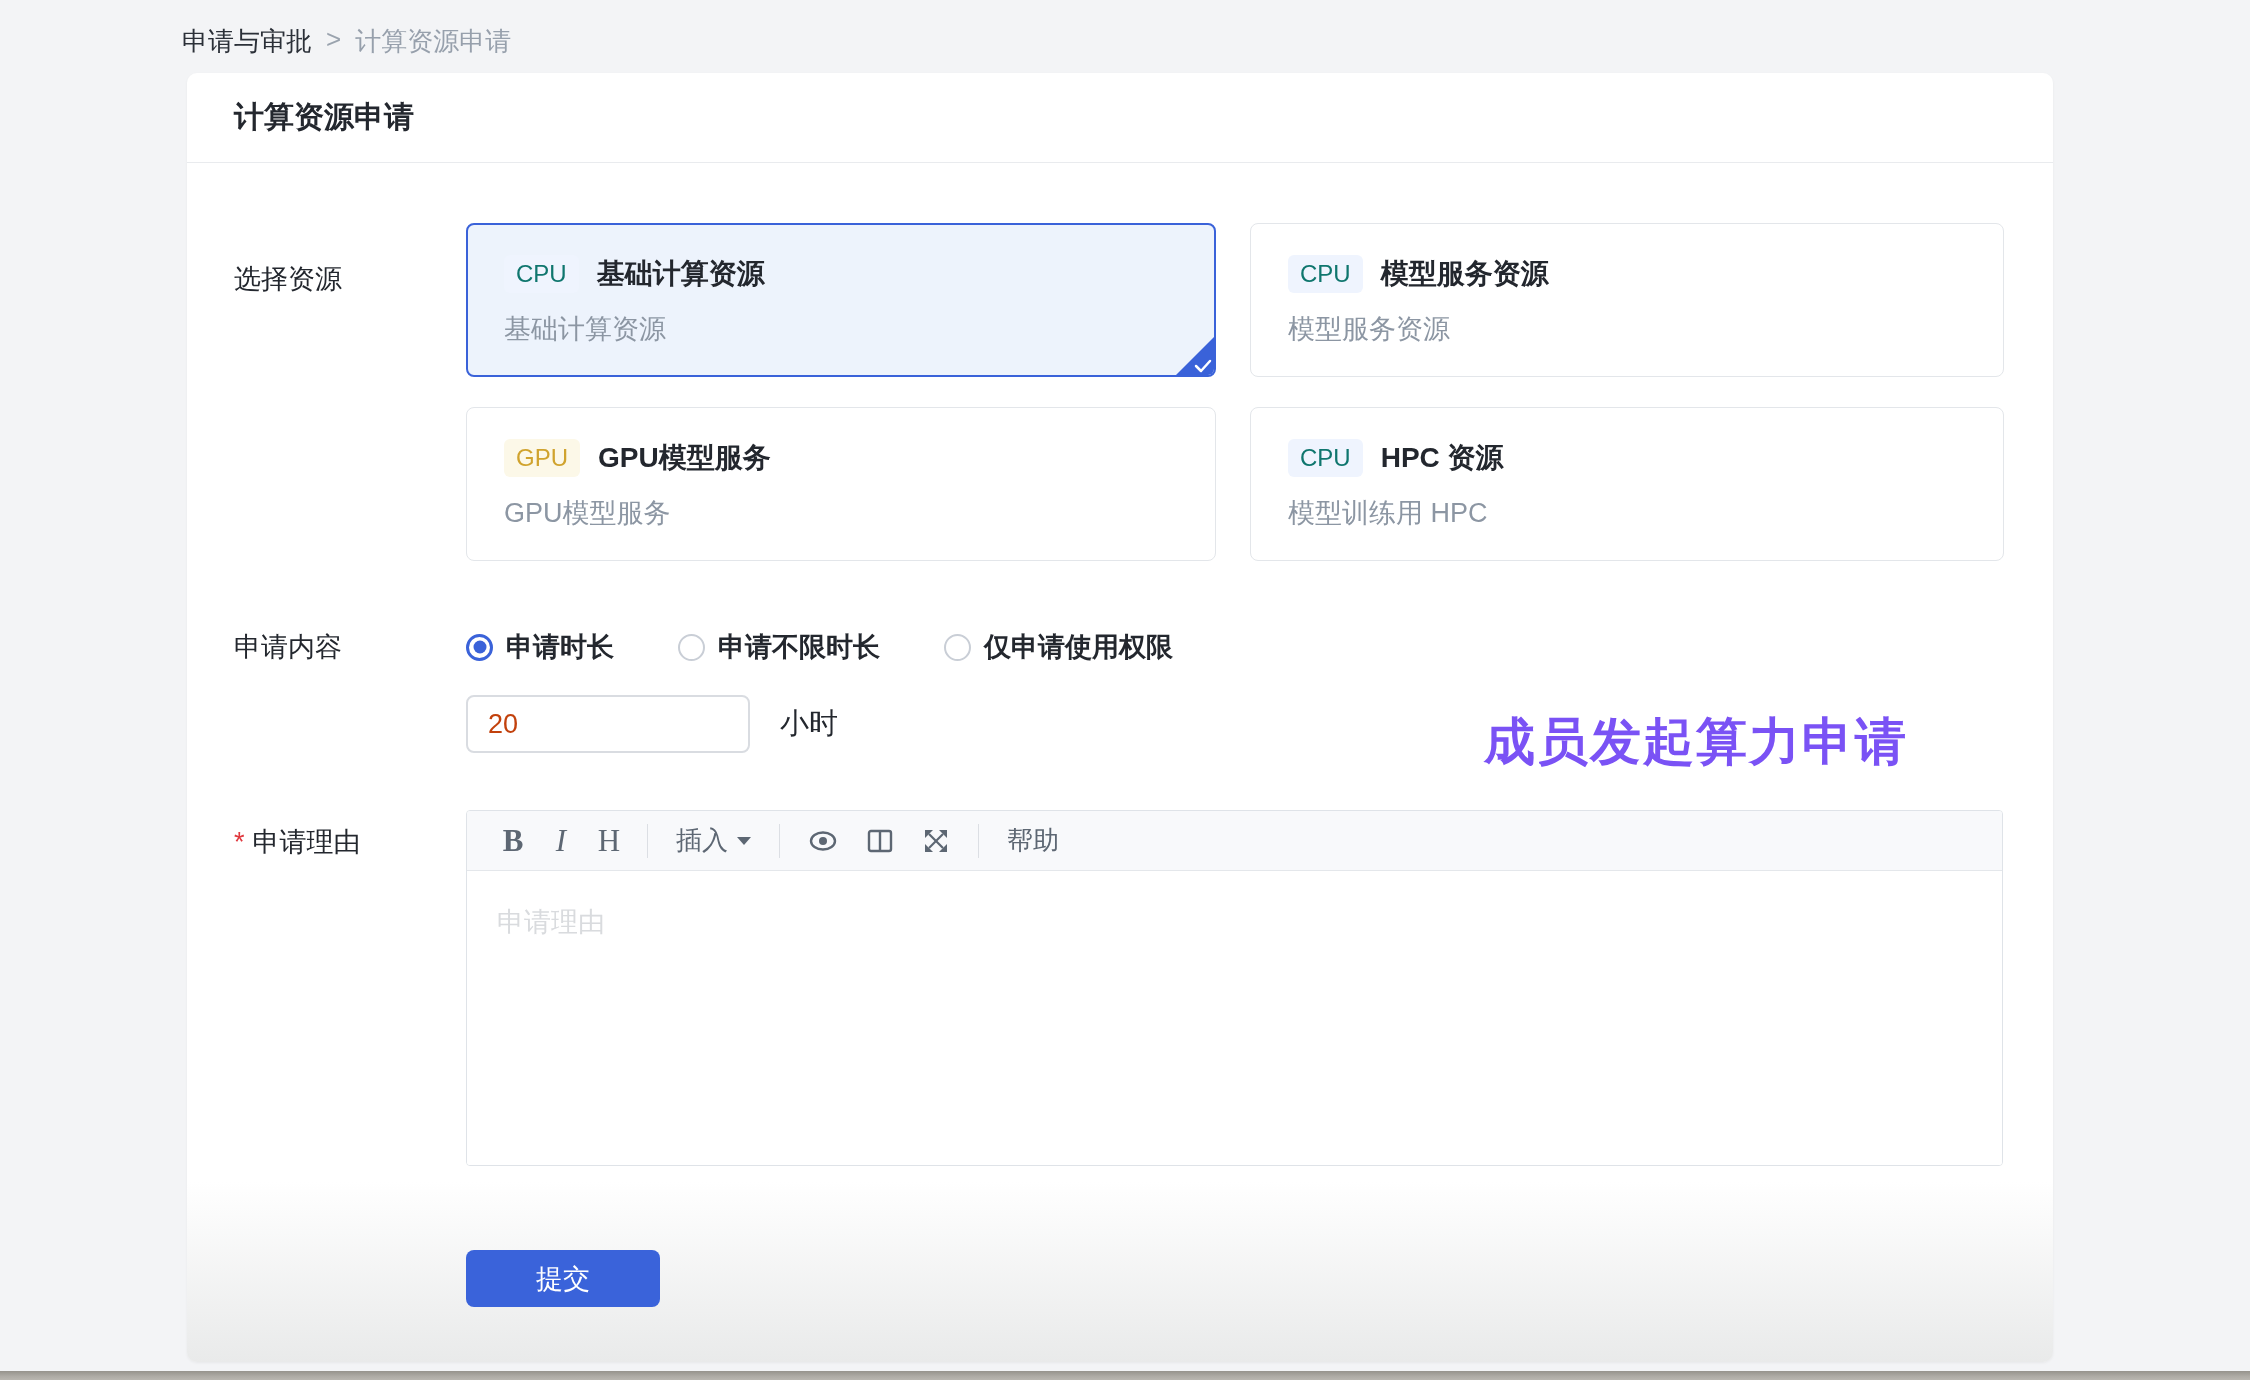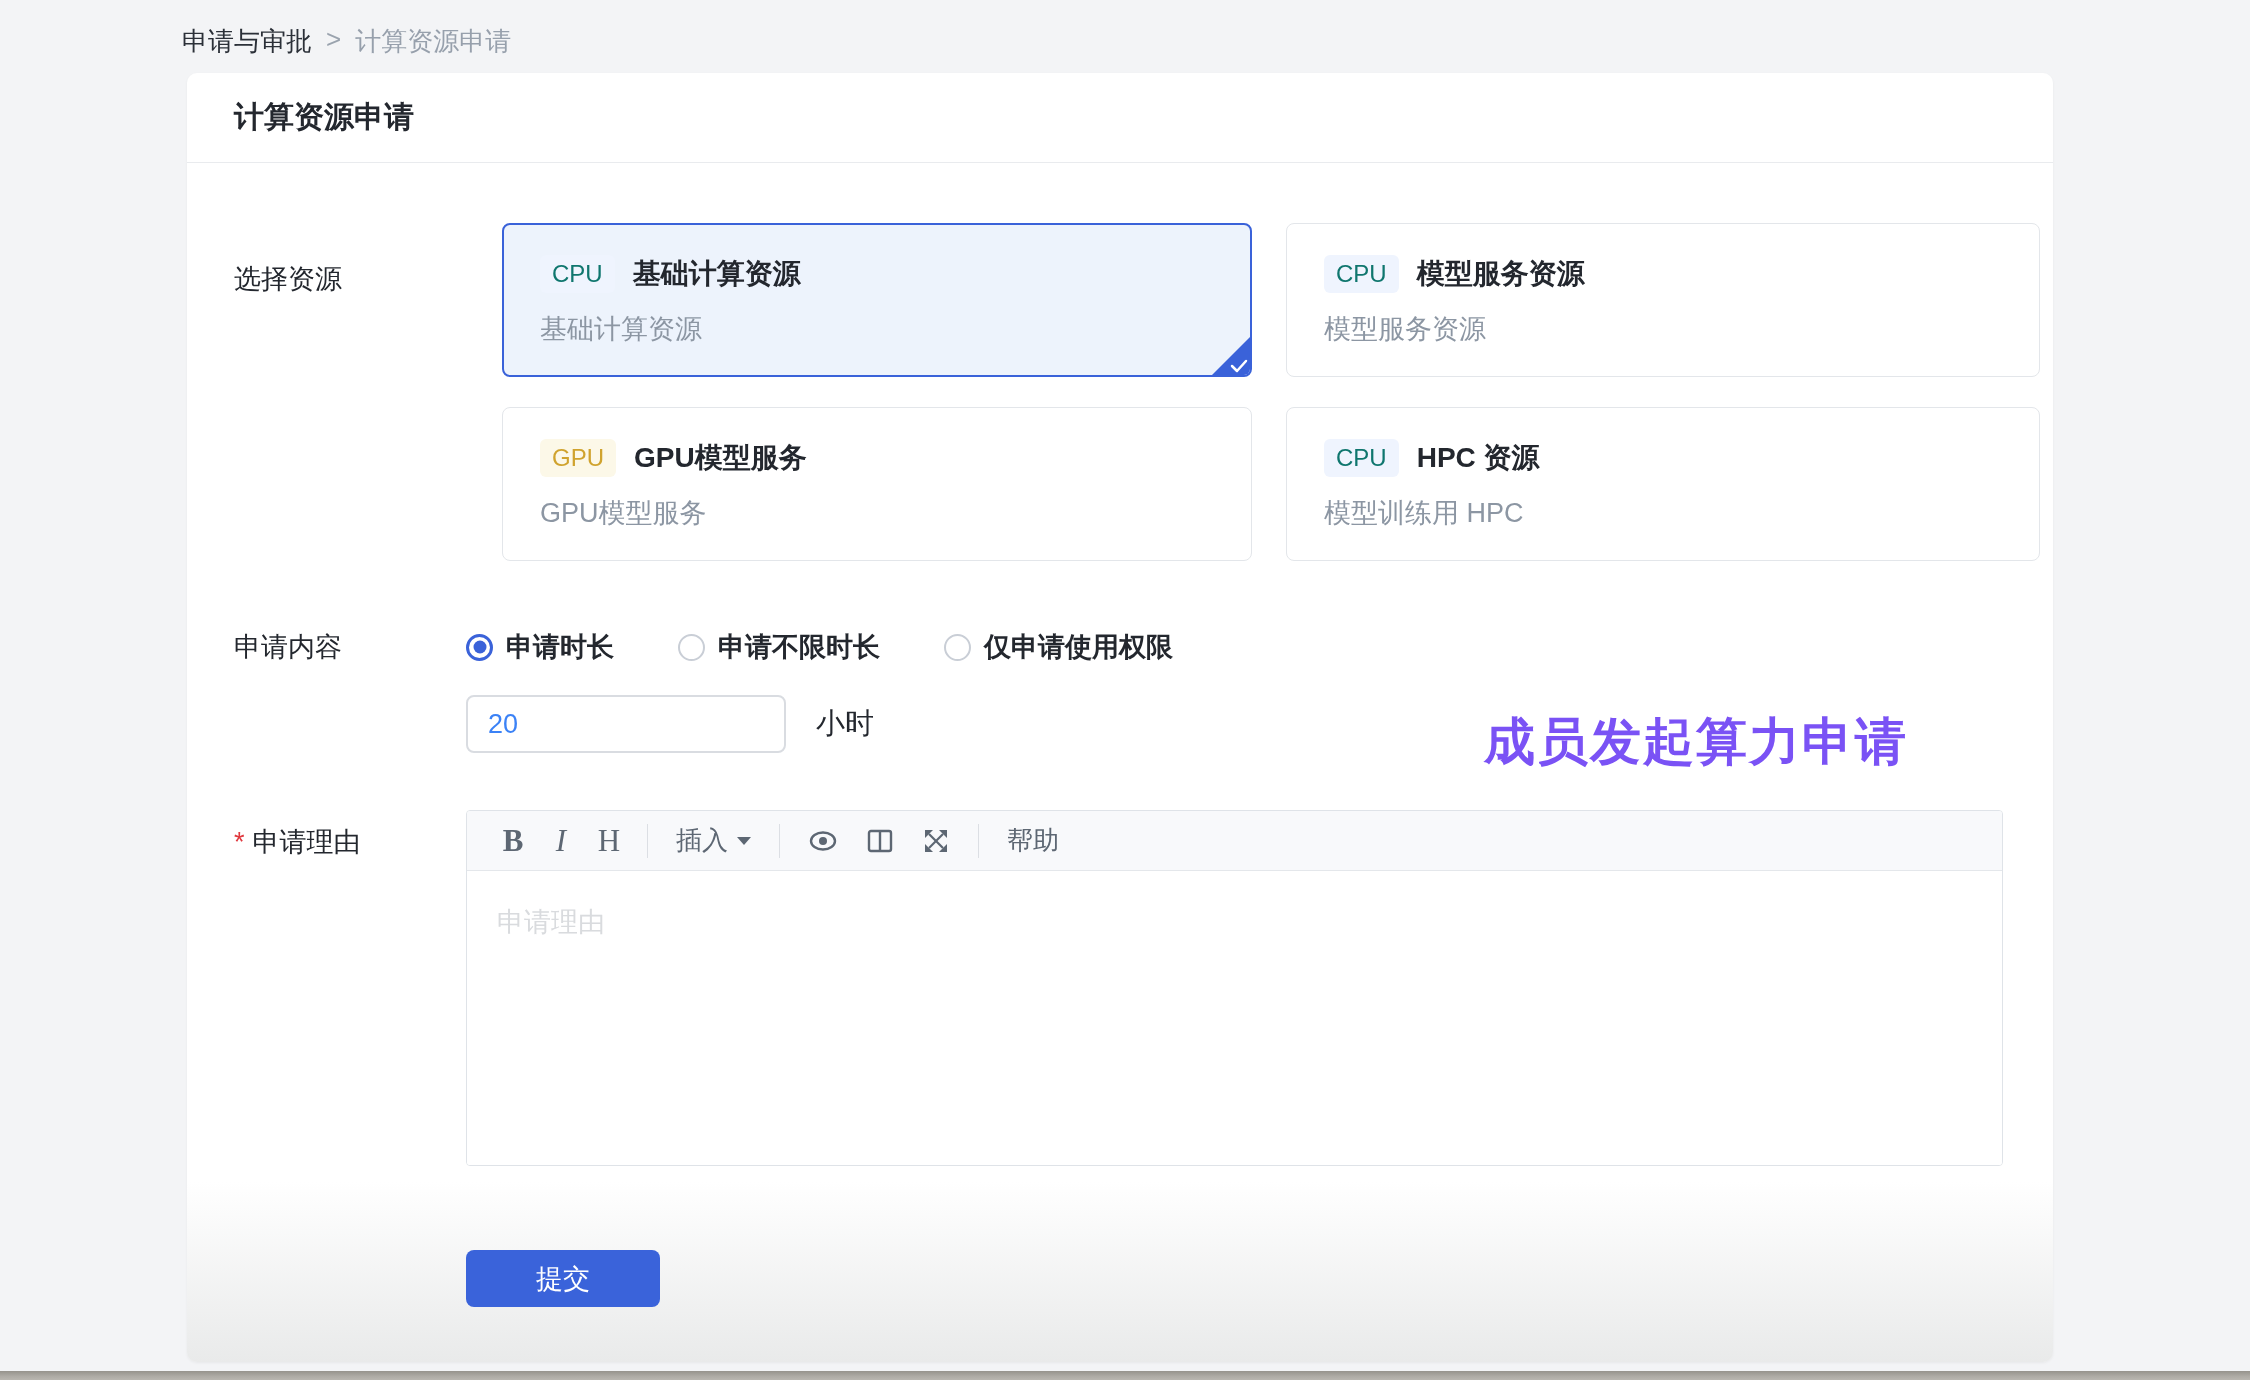--- a/index.html
+++ b/index.html
@@ -49,21 +49,21 @@
   .form-row { display: flex; }
   .label-col {
     width: 279px;
     padding-left: 47px;
     font-size: 27px;
     color: #23272e;
     flex-shrink: 0;
   }
 
   
-  .row-resources { margin-top: 60px; gap: 36px; }
+  .row-resources { margin-top: 60px; }
   .row-resources .label-col { padding-top: 38px; }
   .cards-grid {
     width: 1538px;
     display: grid;
     grid-template-columns: 750px 754px;
     column-gap: 34px;
     row-gap: 30px;
   }
   .res-card {
     position: relative;
@@ -127,25 +127,25 @@
     left: 50%; top: 50%;
     transform: translate(-50%, -50%);
     width: 13px; height: 13px;
     border-radius: 50%;
     background: #3a62d9;
   }
 
   
   .row-duration { margin-top: 30px; align-items: center; }
   .duration-input {
-    width: 320px; height: 58px;
+    width: 284px; height: 58px;
     border: 2px solid #d9dce1;
     border-radius: 8px;
     font-size: 27px;
-    color: #3b82f6;
+    color: #c2410c;
     padding: 0 20px;
     font-family: "Liberation Sans", "DejaVu Sans", sans-serif;
     outline: none;
     background: #fff;
   }
   .duration-unit { font-size: 29px; margin-left: 30px; color: #23272e; text-align: center; }
 
   
   .annotation {
     position: absolute;

